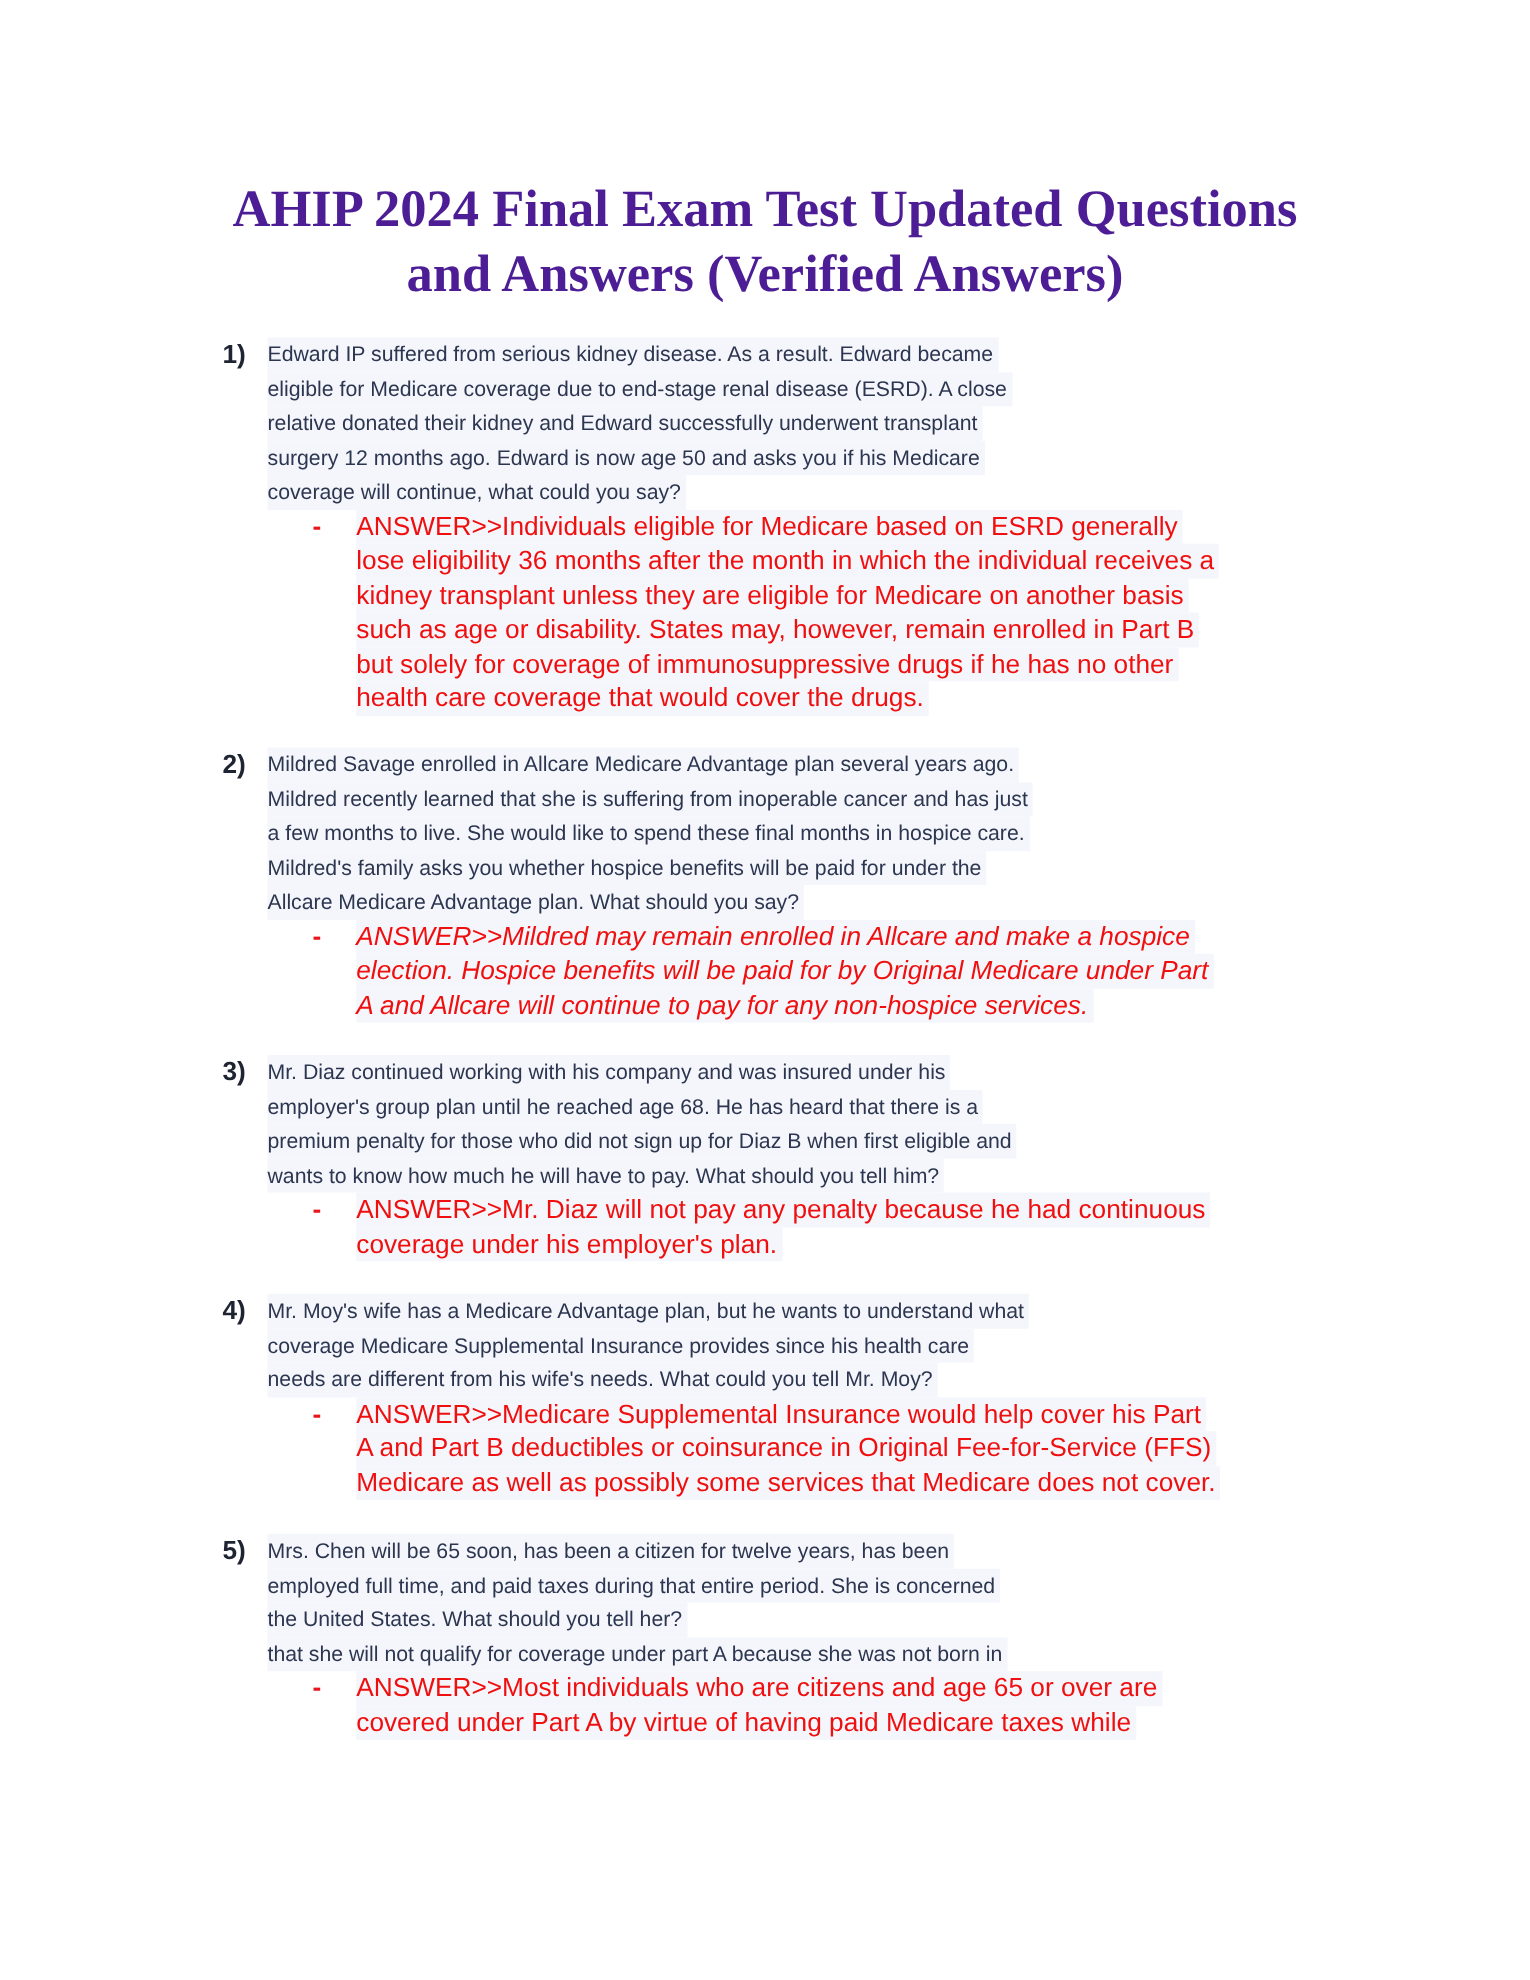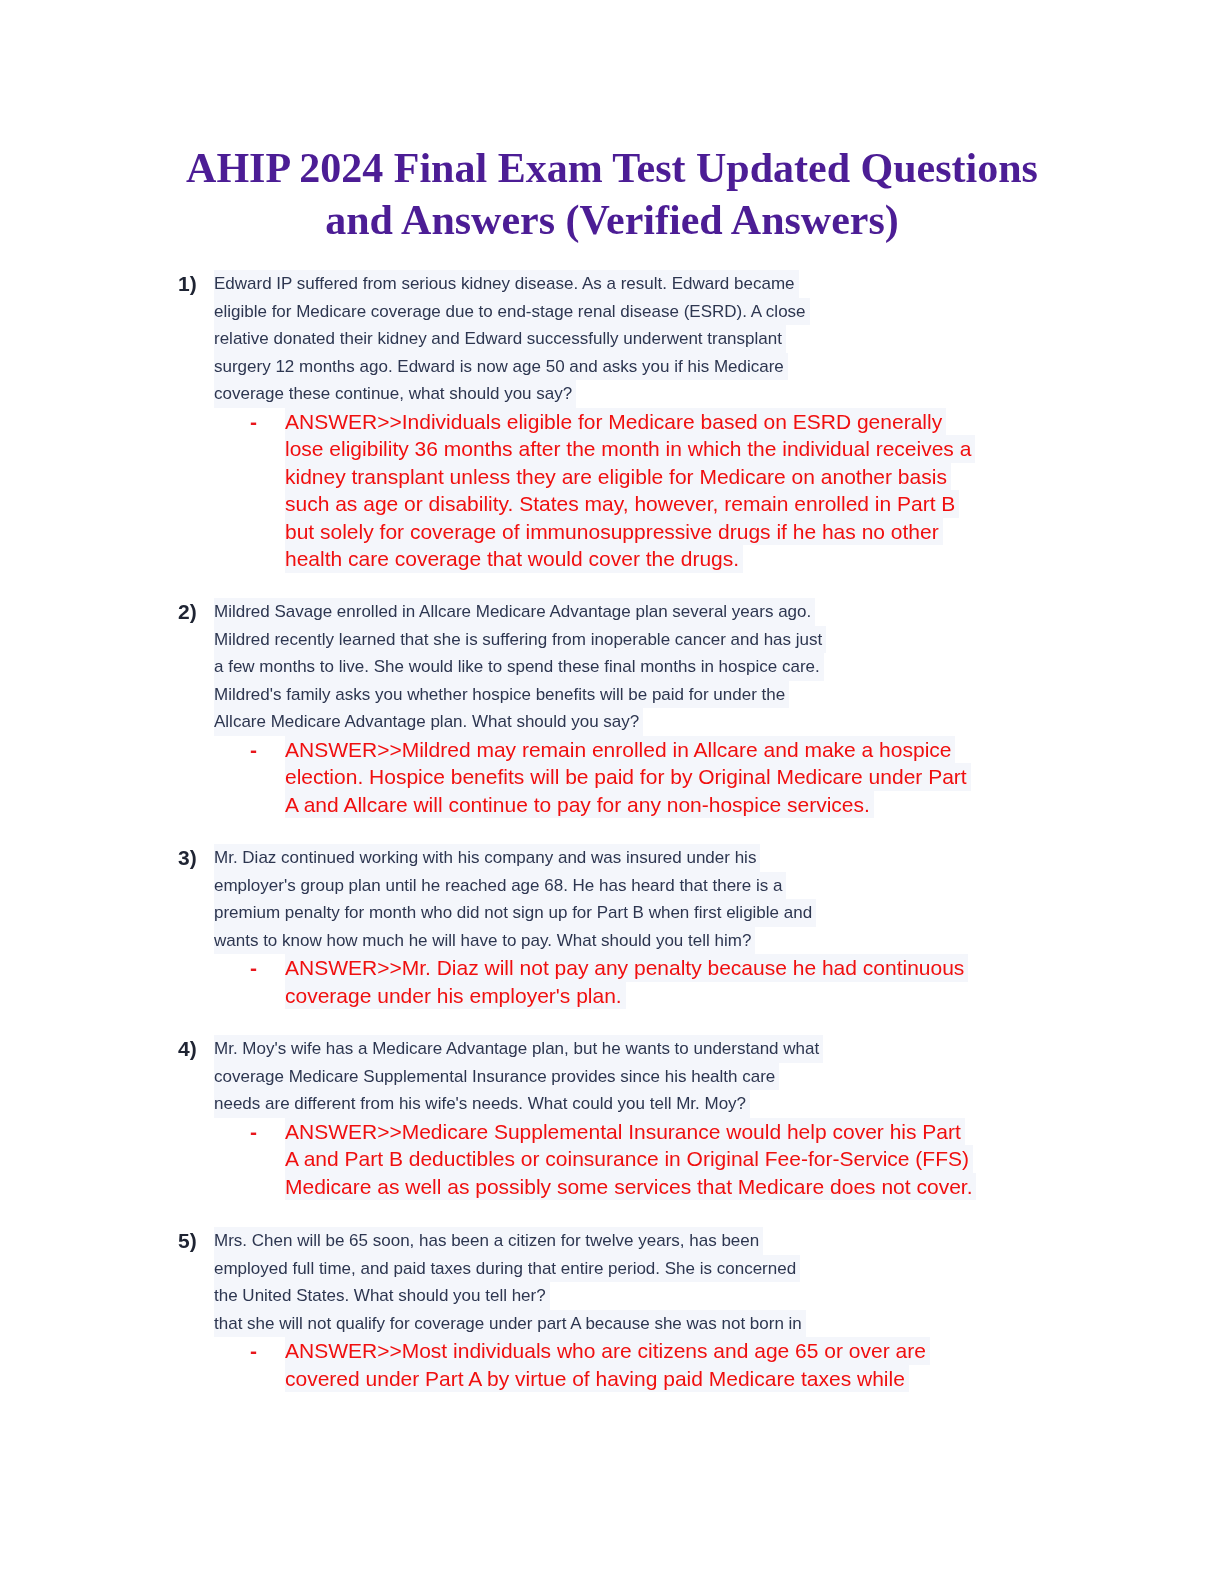--- a/index.html
+++ b/index.html
@@ -49,21 +49,21 @@
 
   <div class="qlist">
 
     <div class="q" style="top:270px;">
       <span class="qnum">1)</span>
       <div class="qtext">
         <span class="ln">Edward IP suffered from serious kidney disease. As a result. Edward became</span>
         <span class="ln">eligible for Medicare coverage due to end-stage renal disease (ESRD). A close</span>
         <span class="ln">relative donated their kidney and Edward successfully underwent transplant</span>
         <span class="ln">surgery 12 months ago. Edward is now age 50 and asks you if his Medicare</span>
-        <span class="ln">coverage these continue, what should you say?</span>
+        <span class="ln">coverage will continue, what could you say?</span>
       </div>
       <span class="bullet" style="top:137.5px;">-</span>
       <div class="atext" style="top:137.5px;">
         <span class="ln">ANSWER&gt;&gt;Individuals eligible for Medicare based on ESRD generally</span>
         <span class="ln">lose eligibility 36 months after the month in which the individual receives a</span>
         <span class="ln">kidney transplant unless they are eligible for Medicare on another basis</span>
         <span class="ln">such as age or disability. States may, however, remain enrolled in Part B</span>
         <span class="ln">but solely for coverage of immunosuppressive drugs if he has no other</span>
         <span class="ln">health care coverage that would cover the drugs.</span>
       </div>
@@ -72,33 +72,33 @@
     <div class="q" style="top:598px;">
       <span class="qnum">2)</span>
       <div class="qtext">
         <span class="ln">Mildred Savage enrolled in Allcare Medicare Advantage plan several years ago.</span>
         <span class="ln">Mildred recently learned that she is suffering from inoperable cancer and has just</span>
         <span class="ln">a few months to live. She would like to spend these final months in hospice care.</span>
         <span class="ln">Mildred's family asks you whether hospice benefits will be paid for under the</span>
         <span class="ln">Allcare Medicare Advantage plan. What should you say?</span>
       </div>
       <span class="bullet" style="top:137.5px;">-</span>
-      <div class="atext" style="top:137.5px;">
+      <div class="atext" style="top:137.5px;font-style:italic;">
         <span class="ln">ANSWER&gt;&gt;Mildred may remain enrolled in Allcare and make a hospice</span>
         <span class="ln">election. Hospice benefits will be paid for by Original Medicare under Part</span>
         <span class="ln">A and Allcare will continue to pay for any non-hospice services.</span>
       </div>
     </div>
 
     <div class="q" style="top:844px;">
       <span class="qnum">3)</span>
       <div class="qtext">
         <span class="ln">Mr. Diaz continued working with his company and was insured under his</span>
         <span class="ln">employer's group plan until he reached age 68. He has heard that there is a</span>
-        <span class="ln">premium penalty for month who did not sign up for Part B when first eligible and</span>
+        <span class="ln">premium penalty for those who did not sign up for Diaz B when first eligible and</span>
         <span class="ln">wants to know how much he will have to pay. What should you tell him?</span>
       </div>
       <span class="bullet" style="top:110px;">-</span>
       <div class="atext" style="top:110px;">
         <span class="ln">ANSWER&gt;&gt;Mr. Diaz will not pay any penalty because he had continuous</span>
         <span class="ln">coverage under his employer's plan.</span>
       </div>
     </div>
 
     <div class="q" style="top:1035px;">

